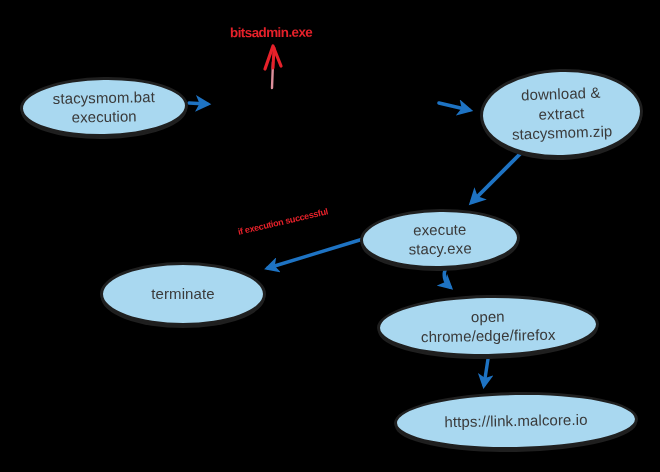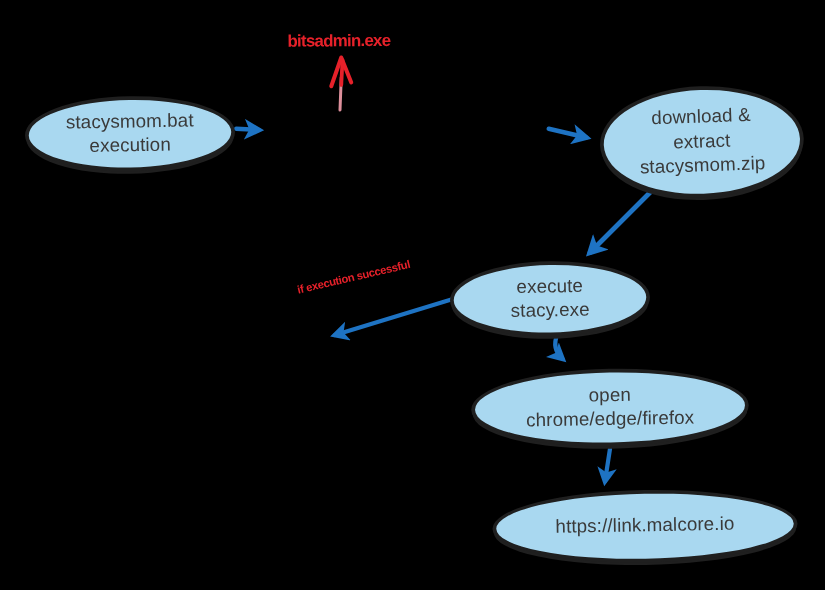--- a/index.html
+++ b/index.html
@@ -95,20 +95,23 @@
     <span>download &amp;
 extract
 stacysmom.zip</span>
   </div>
 
   <div class="node" id="n-execute">
     <span>execute
 stacy.exe</span>
   </div>
 
+  <div class="node" id="n-terminate">
+    <span>terminate</span>
+  </div>
 
   <div class="node" id="n-open">
     <span>open
 chrome/edge/firefox</span>
   </div>
 
   <div class="node" id="n-link">
     <span>https://link.malcore.io</span>
   </div>
 

